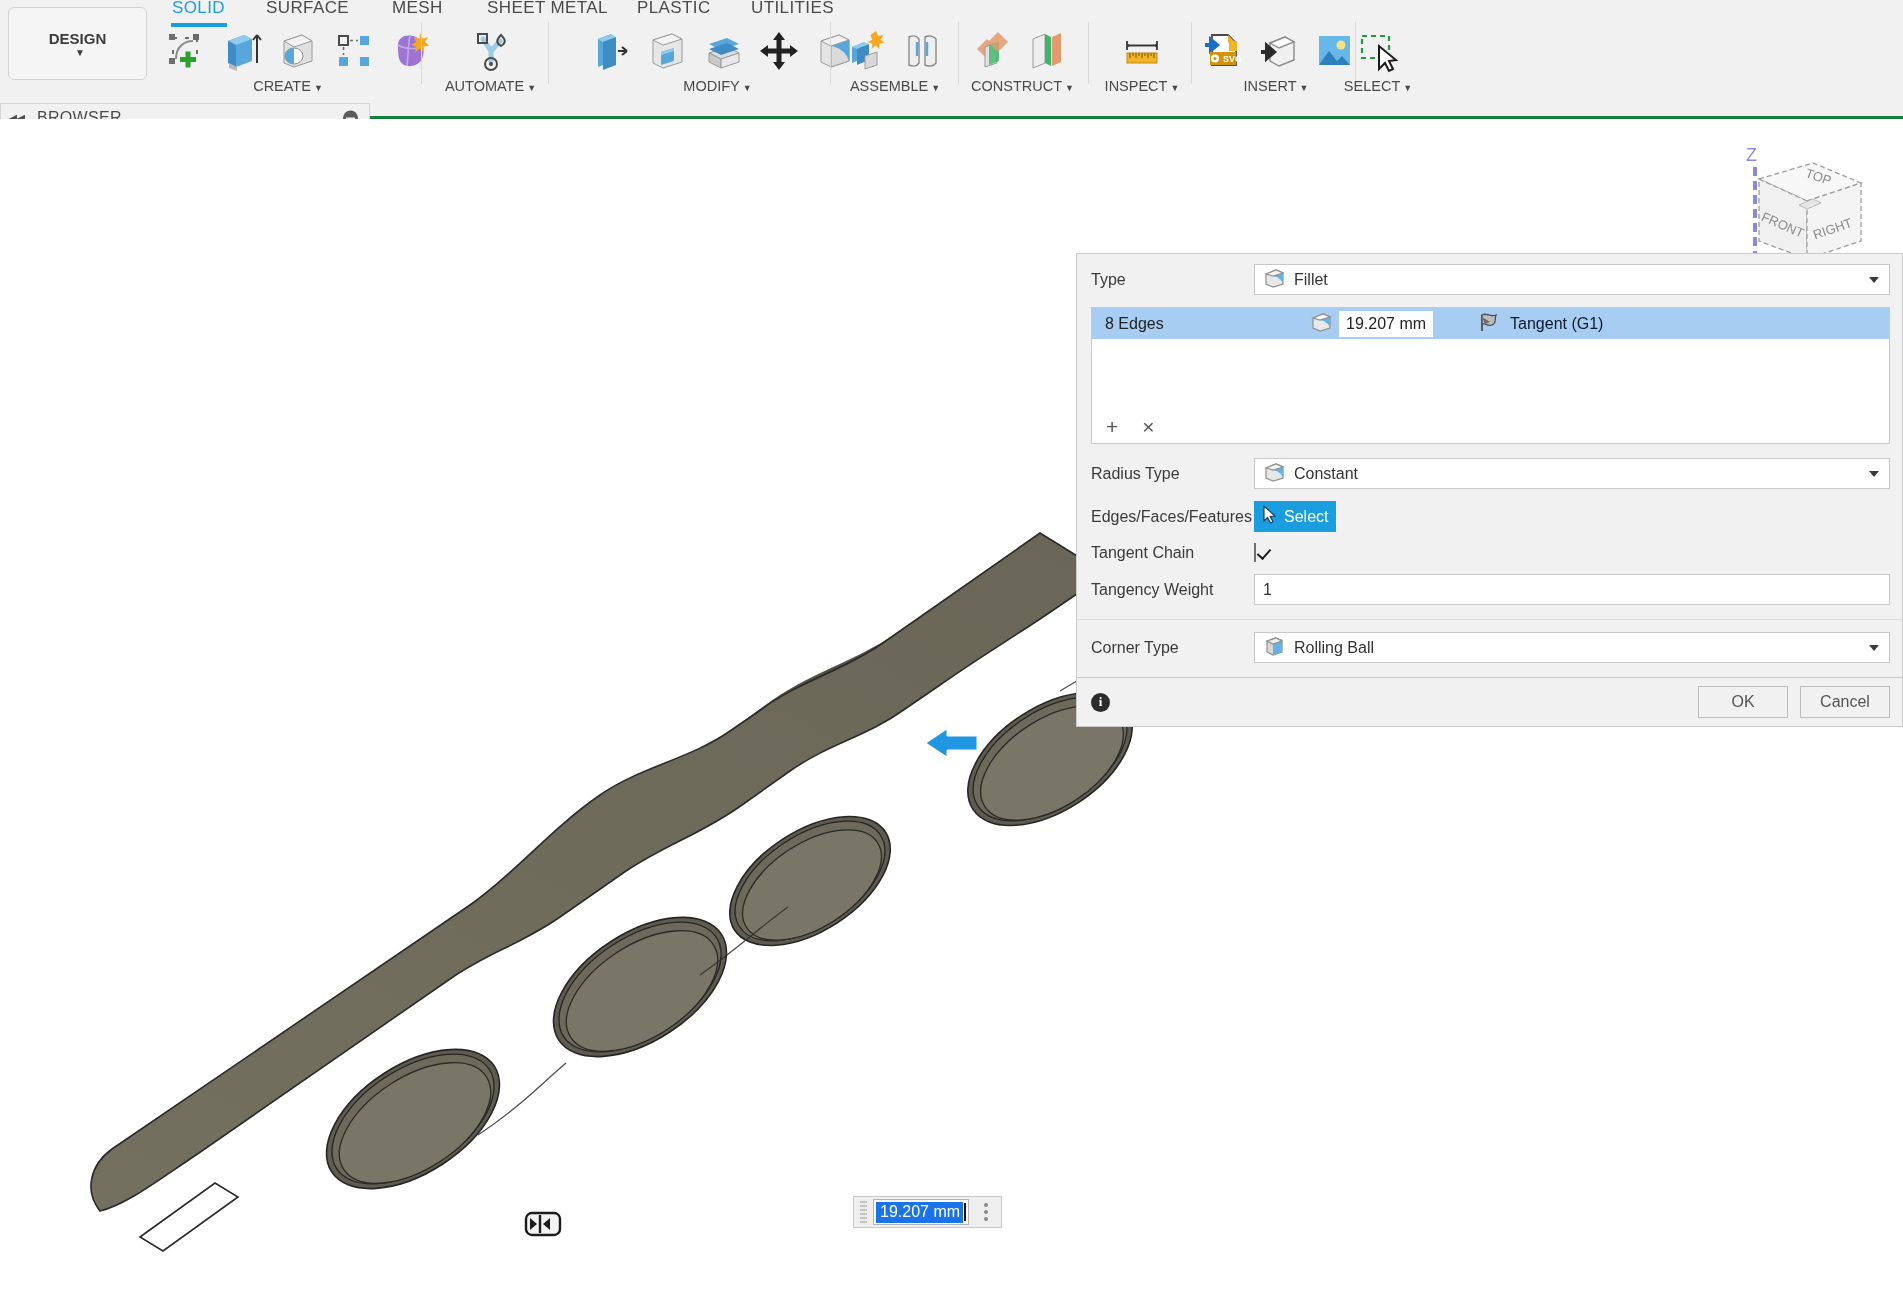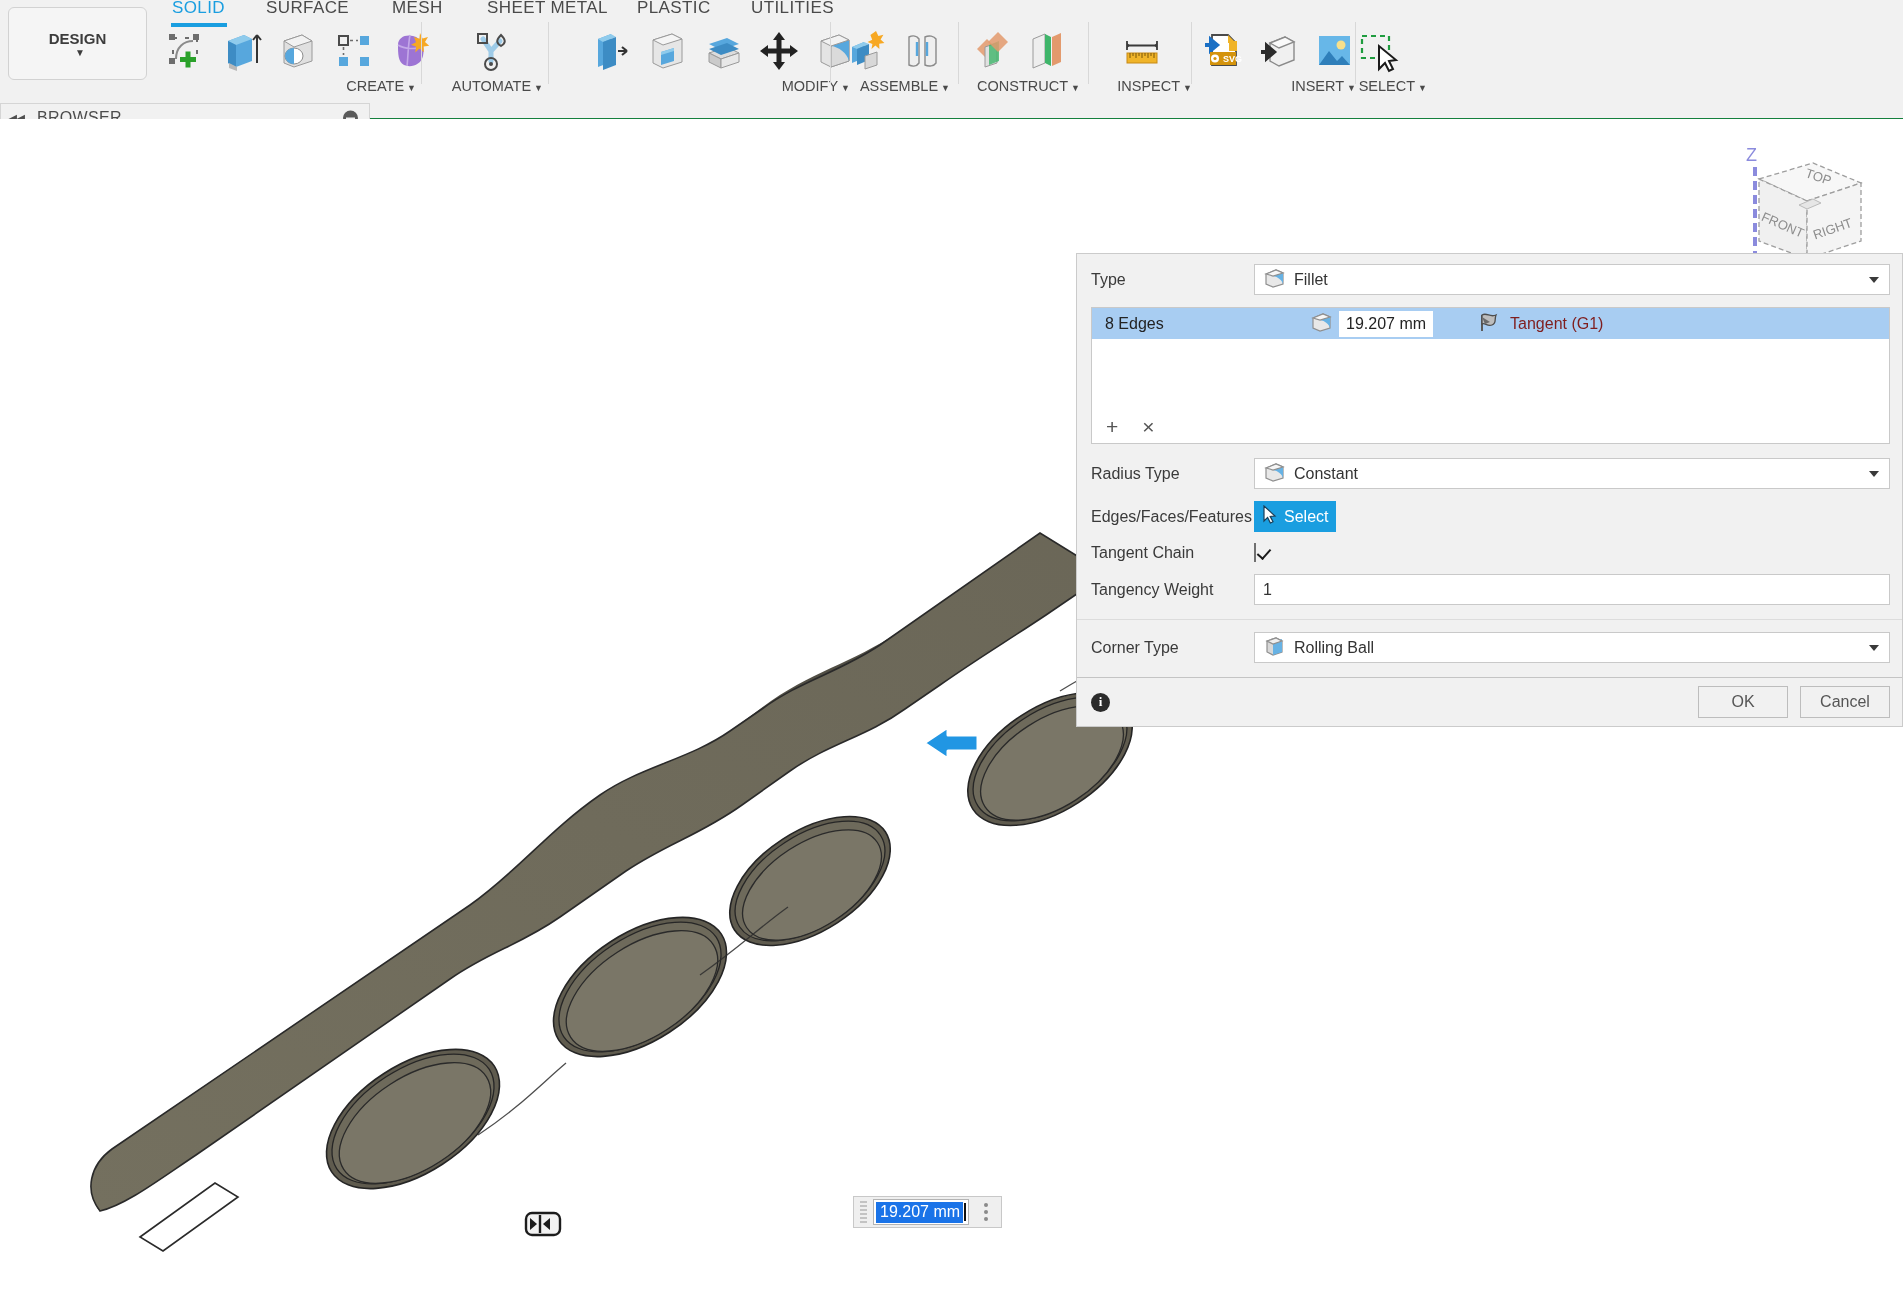--- a/index.html
+++ b/index.html
@@ -10,21 +10,21 @@
     font-family: "Liberation Sans", sans-serif;
     -webkit-font-smoothing: antialiased;
   }
   #app { position: relative; width: 1903px; height: 1291px; }
 
   
   #toolbar {
     position: absolute; left: 0; top: 0;
     width: 1903px; height: 119px;
     background: #f1f1f1;
-    border-bottom: 1px solid #15803d;
+    border-bottom: 3px solid #15803d;
     box-sizing: border-box;
   }
   .tab-row { position: absolute; left: 0; top: 0; height: 24px; width: 100%; }
   .ribtab {
     position: absolute; top: -2px;
     font-size: 17px; color: #4a4a4a; letter-spacing: .4px;
     white-space: nowrap; cursor: default;
   }
   .ribtab.active { color: #1a9ee0; }
   .ribtab .uline {
@@ -40,21 +40,21 @@
     display: flex; align-items: center; justify-content: center;
     font-size: 15px; font-weight: bold; color: #3c3c3c;
     cursor: default;
     flex-direction: column;
   }
   #design-btn .car { font-size: 10px; margin-left: 5px; }
 
   .group { position: absolute; top: 20px; height: 76px; }
   .group-icons { display: flex; align-items: flex-end; height: 55px; gap: 4px; }
   .group-label {
-    text-align: right; font-size: 14.5px; color: #4a4a4a;
+    text-align: center; font-size: 14.5px; color: #4a4a4a;
     margin-top: 3px; white-space: nowrap;
   }
   .group-label .car { font-size: 9px; margin-left: 3px; }
   .sep { position: absolute; top: 22px; width: 1px; height: 62px; background: #d8d8d8; }
 
   .ico {
     width: 52px; height: 50px; position: relative;
     cursor: default; flex: 0 0 auto;
   }
   .ico svg { position: absolute; left: 0; top: 0; }
@@ -206,21 +206,21 @@
     display: flex; align-items: center; padding: 0 13px;
   }
   #edges-count { width: 205px; flex:0 0 auto; font-size: 16px; color: #232323; }
   #edges-valwrap { display:flex; align-items:center; flex: 0 0 auto; }
   #edges-input {
     background: #fff; border: 1px solid #fff; height: 24px;
     display: flex; align-items: center; padding: 0 6px; margin-left: 6px;
     font-size: 16px; color: #232323;
   }
   #edges-cont { display:flex; align-items:center; margin-left: 44px; }
-  #edges-cont .ct { margin-left: 9px; font-size: 16px; color: #7f1d1d; }
+  #edges-cont .ct { margin-left: 9px; font-size: 16px; color: #0f172a; }
   #edges-tools {
     position: absolute; left: 0; bottom: 0; height: 34px; width: 100%;
     display:flex; align-items:center; padding-left: 14px; gap: 24px; box-sizing:border-box;
   }
   .tbtn { font-size: 21px; color: #555; cursor: default; line-height: 1; }
 
   #select-btn {
     background: #1a9ee0; height: 31px; width: 82px;
     display: flex; align-items: center; padding: 0 8px;
     color: #fff; font-size: 16px; box-sizing: border-box;

